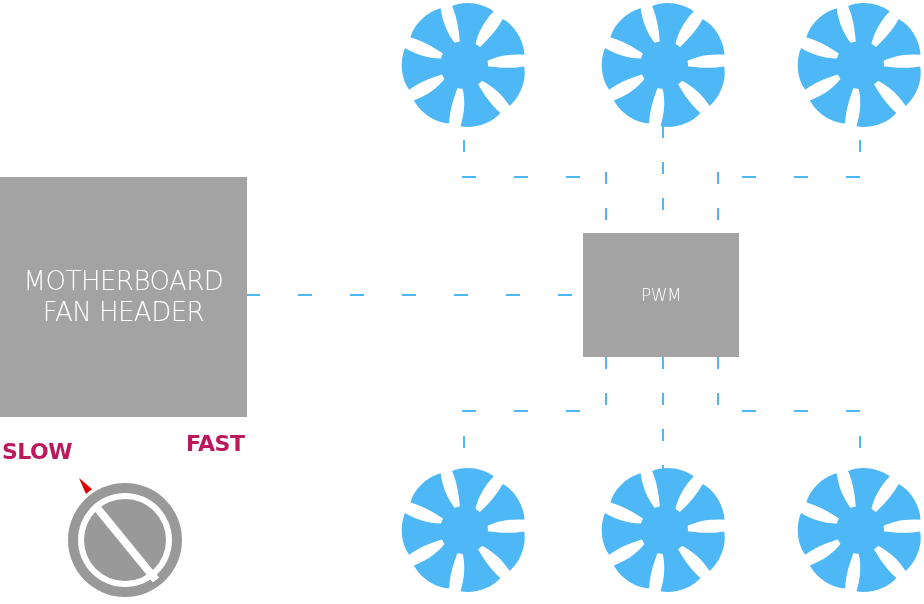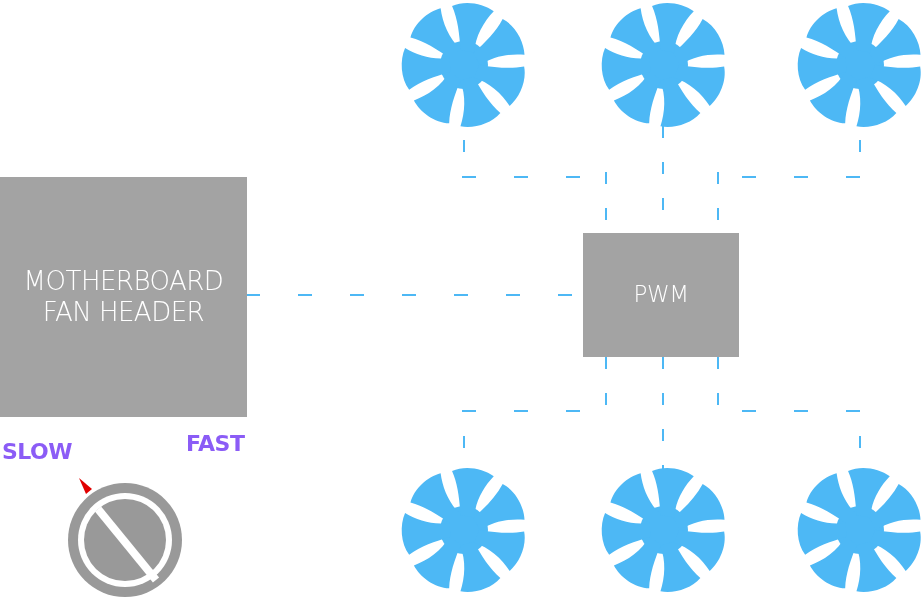--- a/index.html
+++ b/index.html
@@ -1,20 +1,20 @@
 <!DOCTYPE html>
 <html><head>
 <meta charset="utf-8">
 <style>
   html, body { margin:0; padding:0; background:#ffffff; }
   body { width:924px; height:604px; position:relative; overflow:hidden; font-family:"DejaVu Sans", sans-serif; }
   .box { position:absolute; background:#a3a3a3; color:#ffffff; display:flex; flex-direction:column; align-items:center; justify-content:center; text-align:center; font-weight:300; line-height:1.2; }
   #mb { left:0; top:177px; width:247px; height:240px; font-size:26px; letter-spacing:-0.5px; }
-  #pwm { left:583px; top:233px; width:156px; height:124px; font-size:23px; letter-spacing:-0.5px; }
-  .lbl { position:absolute; color:#8b5cf6; font-weight:bold; font-size:22px; font-family:"DejaVu Sans", sans-serif; letter-spacing:-0.5px; }
+  #pwm { left:583px; top:233px; width:156px; height:124px; font-size:17px; letter-spacing:-0.5px; }
+  .lbl { position:absolute; color:#be185d; font-weight:bold; font-size:22px; font-family:"DejaVu Sans", sans-serif; letter-spacing:-0.5px; }
   #slow { left:2px; top:439px; }
   #fast { left:186px; top:431px; }
   svg.layer { position:absolute; left:0; top:0; }
 </style>
 </head>
 <body>
 
 <svg class="layer" width="924" height="604">
   <g stroke="#4db8f5" stroke-width="2" fill="none" stroke-dasharray="14 38">
 

